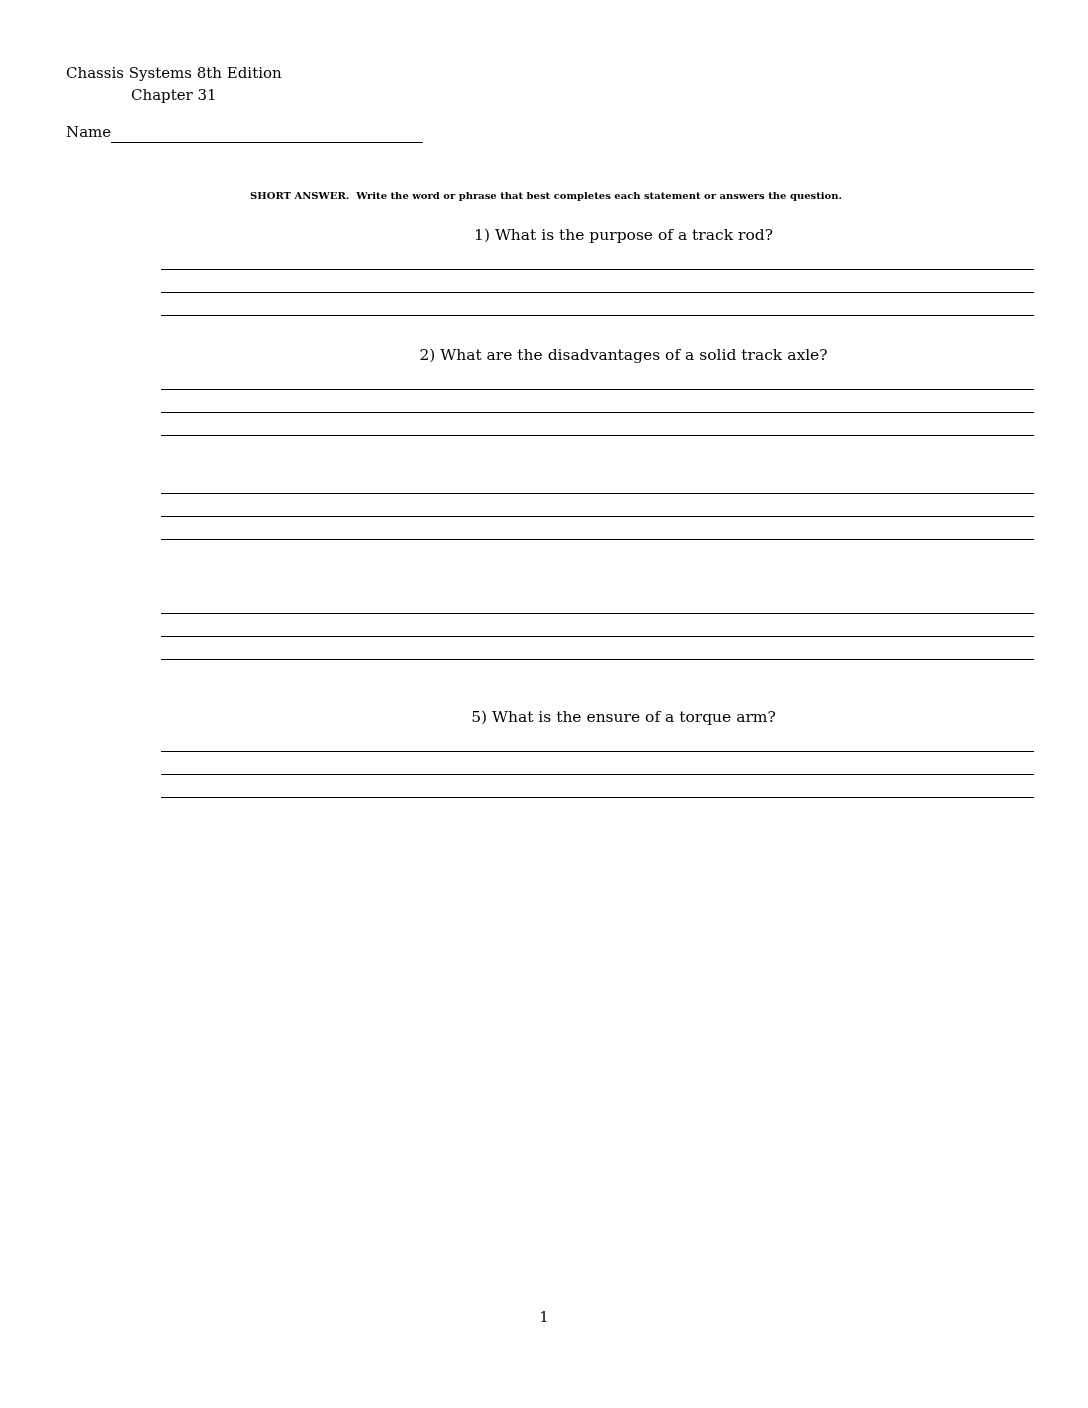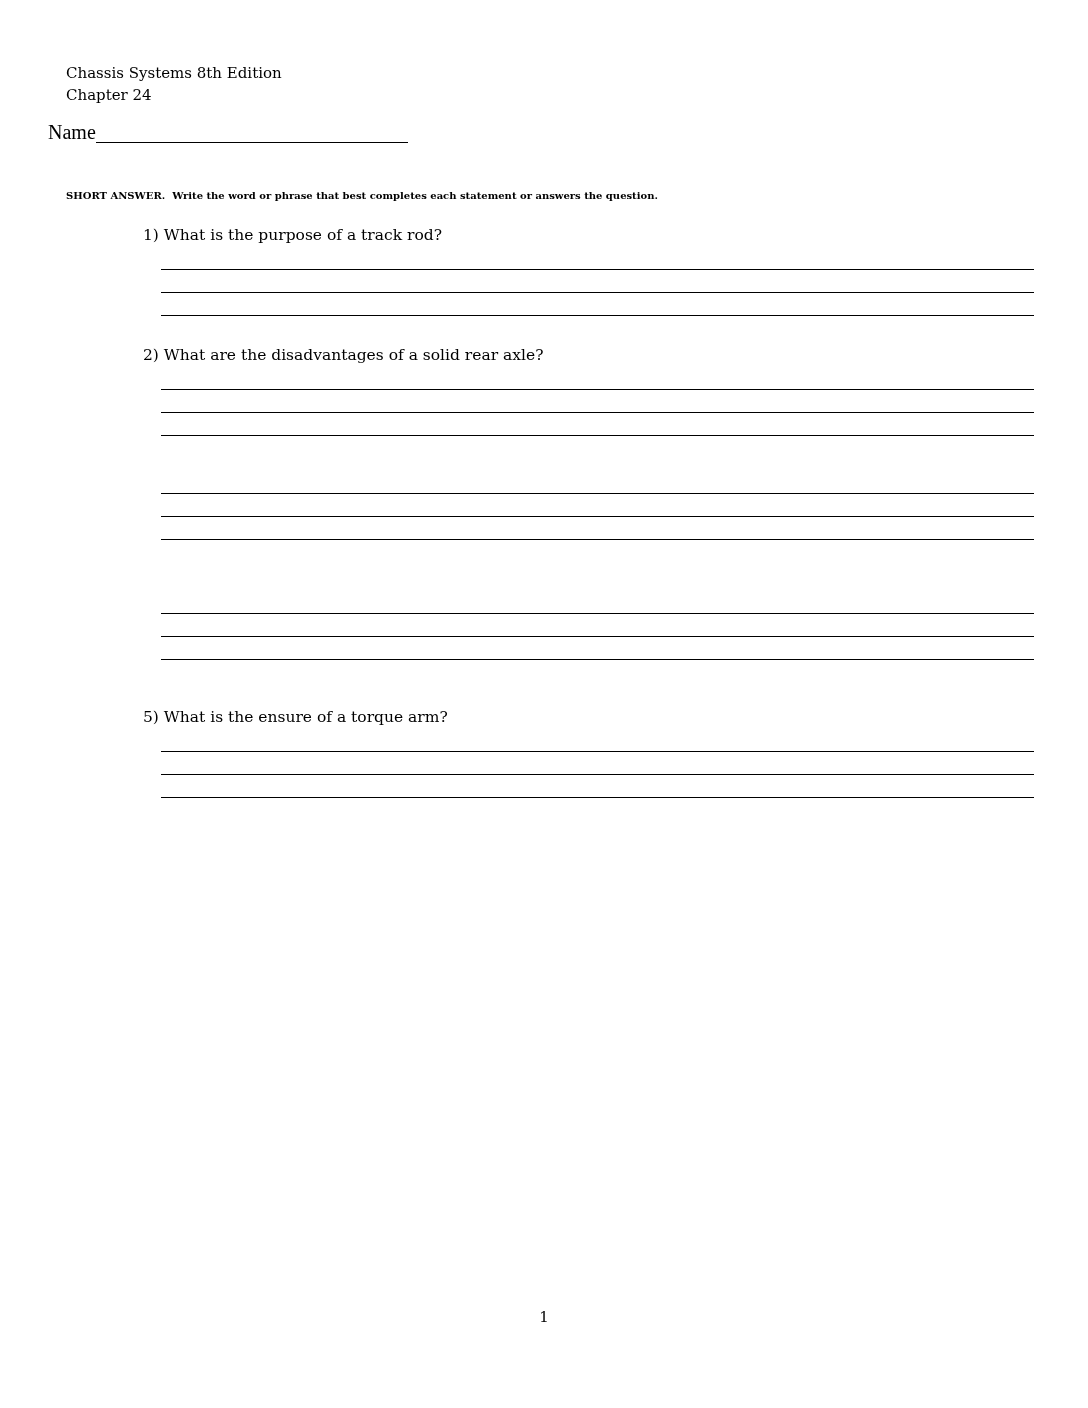--- a/index.html
+++ b/index.html
@@ -1,38 +1,37 @@
 <!DOCTYPE html>
 <html><head>
 <meta charset="utf-8">
 <style>
-  * { margin: 0; padding: 0; box-sizing: border-box; }
+  * { margin: 0; padding: 0; box-sizing: border-box; text-align: center; }
   html, body { background: #ffffff; }
   body {
     width: 1088px;
     height: 1408px;
     position: relative;
     font-family: "DejaVu Serif", "Liberation Serif", serif;
     color: #000000;
     overflow: hidden;
   }
   .doc-header {
     position: absolute;
     left: 66px;
     top: 62px;
     font-size: 15px;
     line-height: 22px;
   }
   .name-row {
     position: absolute;
-    left: 48px;
+    left: 66px;
     top: 122px;
-    font-size: 20px;
+    font-size: 15px;
     line-height: 21px;
-    font-family: Liberation Serif, serif;
   }
   .name-label { display: inline-block; }
   .name-line {
     display: inline-block;
     width: 312px;
     height: 19px;
     border-bottom: 1px solid #000;
     vertical-align: bottom;
   }
   .instruction {
@@ -77,40 +76,40 @@
     width: 1088px;
     text-align: center;
     font-size: 15px;
   }
 </style>
 </head>
 <body>
 
 <div class="doc-header">
   <div>Chassis Systems 8th Edition</div>
-  <div>Chapter 24</div>
+  <div>Chapter 31</div>
 </div>
 
 <div class="name-row">
   <span class="name-label">Name</span><span class="name-line"></span>
 </div>
 
 <div class="instruction">SHORT ANSWER.  Write the word or phrase that best completes each statement or answers the question.</div>
 
 <div class="q-block q1">
   <div class="q-text"><span>1)</span> <span>What is the purpose of a track rod?</span></div>
   <div class="answer-lines">
     <div class="answer-line"></div>
     <div class="answer-line"></div>
     <div class="answer-line"></div>
   </div>
 </div>
 
 <div class="q-block q2">
-  <div class="q-text"><span>2)</span> <span>What are the disadvantages of a solid rear axle?</span></div>
+  <div class="q-text"><span>2)</span> <span>What are the disadvantages of a solid track axle?</span></div>
   <div class="answer-lines">
     <div class="answer-line"></div>
     <div class="answer-line"></div>
     <div class="answer-line"></div>
   </div>
 </div>
 
 <div class="q-block q3">
   <div class="answer-lines">
     <div class="answer-line"></div>

